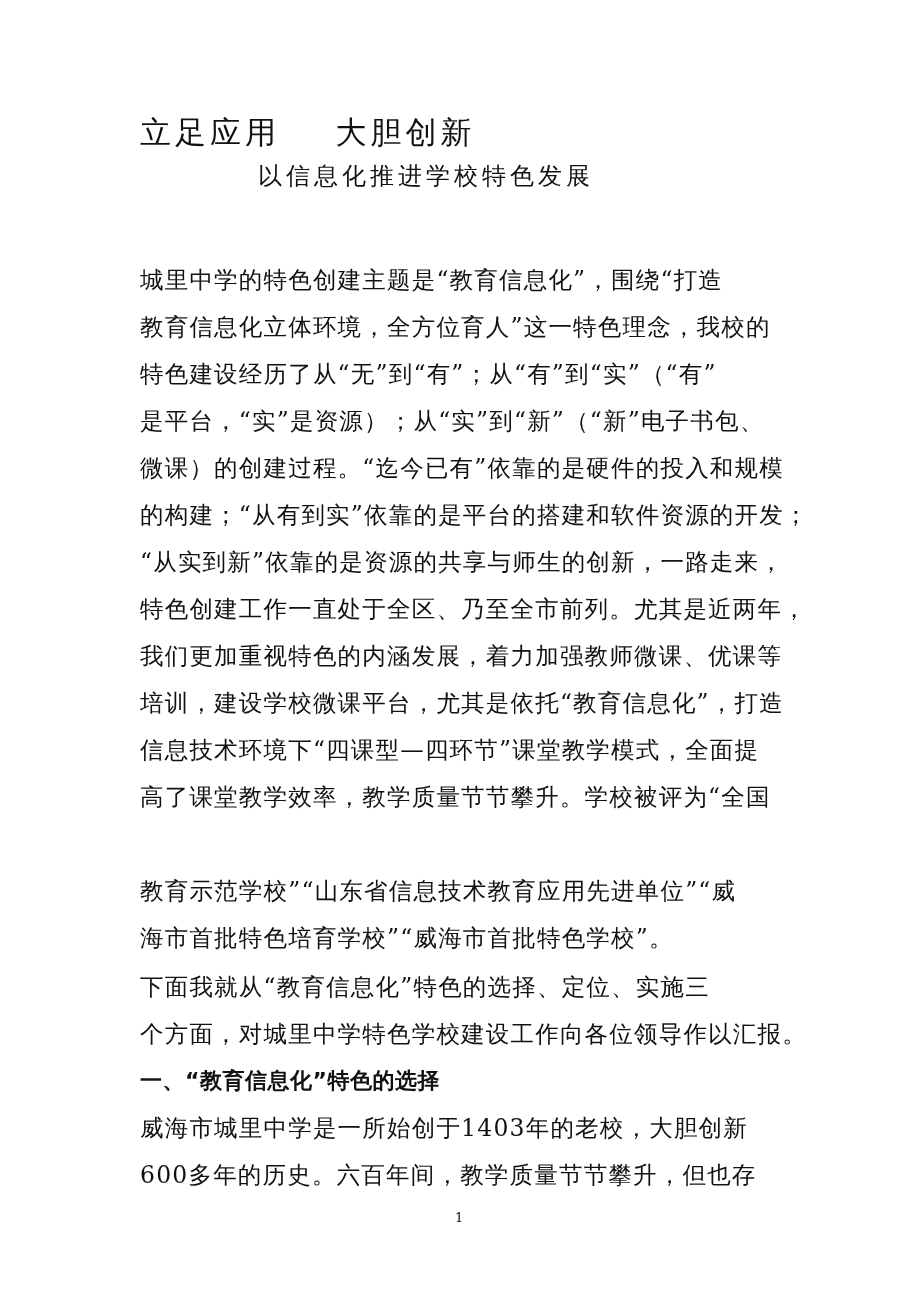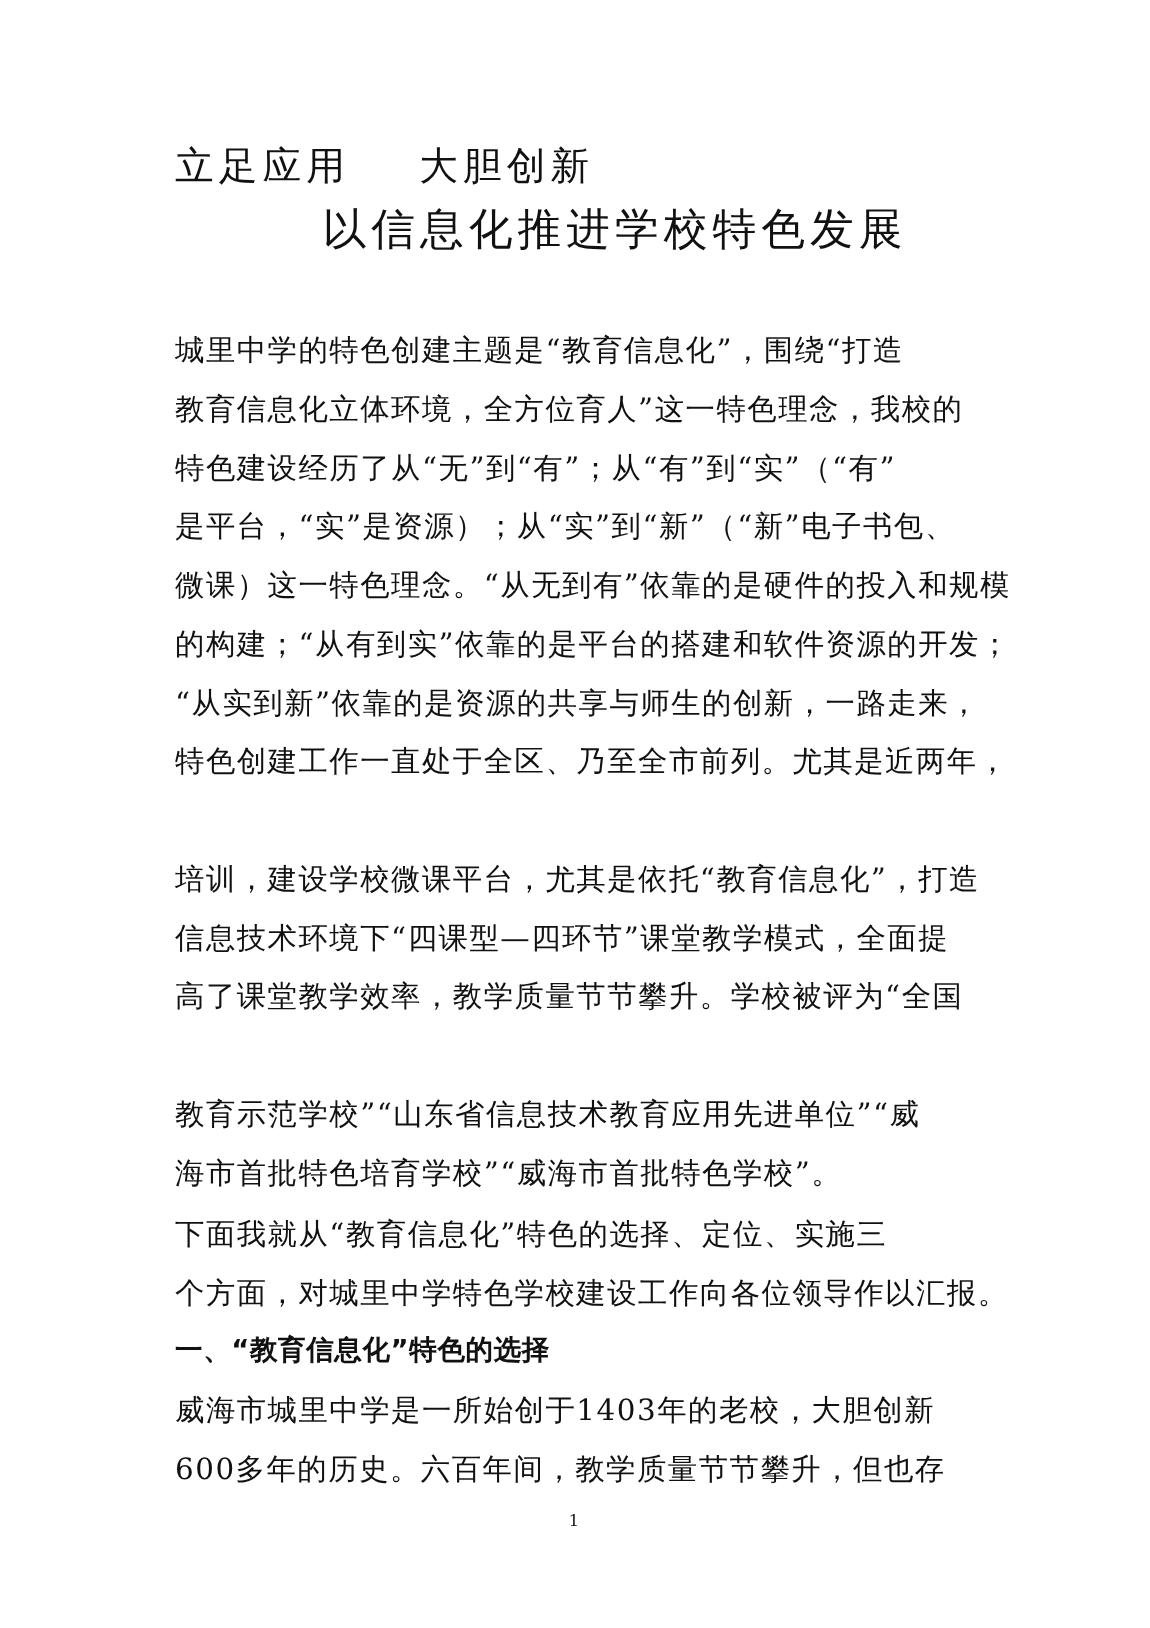--- a/index.html
+++ b/index.html
@@ -1,39 +1,40 @@
 <!DOCTYPE html>
 <html><head>
 <meta charset="utf-8">
 <style>
   html, body { margin: 0; padding: 0; background: #ffffff; }
   body { width: 920px; height: 1302px; position: relative; overflow: hidden;
          font-family: "DejaVu Serif", "Liberation Serif", serif; color: #111; }
   .page { position: absolute; left: 0; top: 0; width: 880px; height: 1302px; background: #fff; }
   .title1 { position: absolute; left: 140px; top: 112px; font-size: 31px; letter-spacing: 4px; white-space: pre; font-weight: normal; margin:0; }
-  .title2 { position: absolute; left: 258px; top: 160px; font-size: 35px; letter-spacing: 4px; white-space: pre; font-weight: normal; margin:0; }
+  .title2 { position: absolute; left: 258px; top: 160px; font-size: 24px; letter-spacing: 4px; white-space: pre; font-weight: normal; margin:0; }
   .line { position: absolute; left: 140px; width: 645px; font-size: 23.5px; line-height: 30px; white-space: nowrap; letter-spacing: 1.2px; }
   .heading { font-family: "DejaVu Sans", "Liberation Sans", sans-serif; font-weight: bold; font-size: 22px; letter-spacing: 0.5px; }
   .pagenum { position: absolute; left: 455px; top: 1210px; font-size: 13px; }
 </style>
 </head>
 <body>
 
 <div class="page">
   <h1 class="title1">立足应用    大胆创新</h1>
   <h1 class="title2">以信息化推进学校特色发展</h1>
 
   <div class="line" style="top:265px">    城里中学的特色创建主题是“教育信息化”，围绕“打造</div>
   <div class="line" style="top:312px">教育信息化立体环境，全方位育人”这一特色理念，我校的</div>
   <div class="line" style="top:359px">特色建设经历了从“无”到“有”；从“有”到“实”（“有”</div>
   <div class="line" style="top:406px">是平台，“实”是资源）；从“实”到“新”（“新”电子书包、</div>
-  <div class="line" style="top:453px">微课）这一特色理念。“从无到有”依靠的是硬件的投入和规模</div>
+  <div class="line" style="top:453px">微课）的创建过程。“迄今已有”依靠的是硬件的投入和规模</div>
   <div class="line" style="top:500px">的构建；“从有到实”依靠的是平台的搭建和软件资源的开发；</div>
   <div class="line" style="top:547px">“从实到新”依靠的是资源的共享与师生的创新，一路走来，</div>
   <div class="line" style="top:594px">特色创建工作一直处于全区、乃至全市前列。尤其是近两年，</div>
+  <div class="line" style="top:641px">我们更加重视特色的内涵发展，着力加强教师微课、优课等</div>
   <div class="line" style="top:688px">培训，建设学校微课平台，尤其是依托“教育信息化”，打造</div>
   <div class="line" style="top:735px">信息技术环境下“四课型—四环节”课堂教学模式，全面提</div>
   <div class="line" style="top:782px">高了课堂教学效率，教学质量节节攀升。学校被评为“全国</div>
   <div class="line" style="top:876px">教育示范学校”“山东省信息技术教育应用先进单位”“威</div>
   <div class="line" style="top:923px">海市首批特色培育学校”“威海市首批特色学校”。</div>
   <div class="line" style="top:972px">    下面我就从“教育信息化”特色的选择、定位、实施三</div>
   <div class="line" style="top:1019px">个方面，对城里中学特色学校建设工作向各位领导作以汇报。</div>
   <div class="line heading" style="top:1066px">    一、“教育信息化”特色的选择</div>
   <div class="line" style="top:1113px">    威海市城里中学是一所始创于1403年的老校，大胆创新</div>
   <div class="line" style="top:1160px">600多年的历史。六百年间，教学质量节节攀升，但也存</div>

